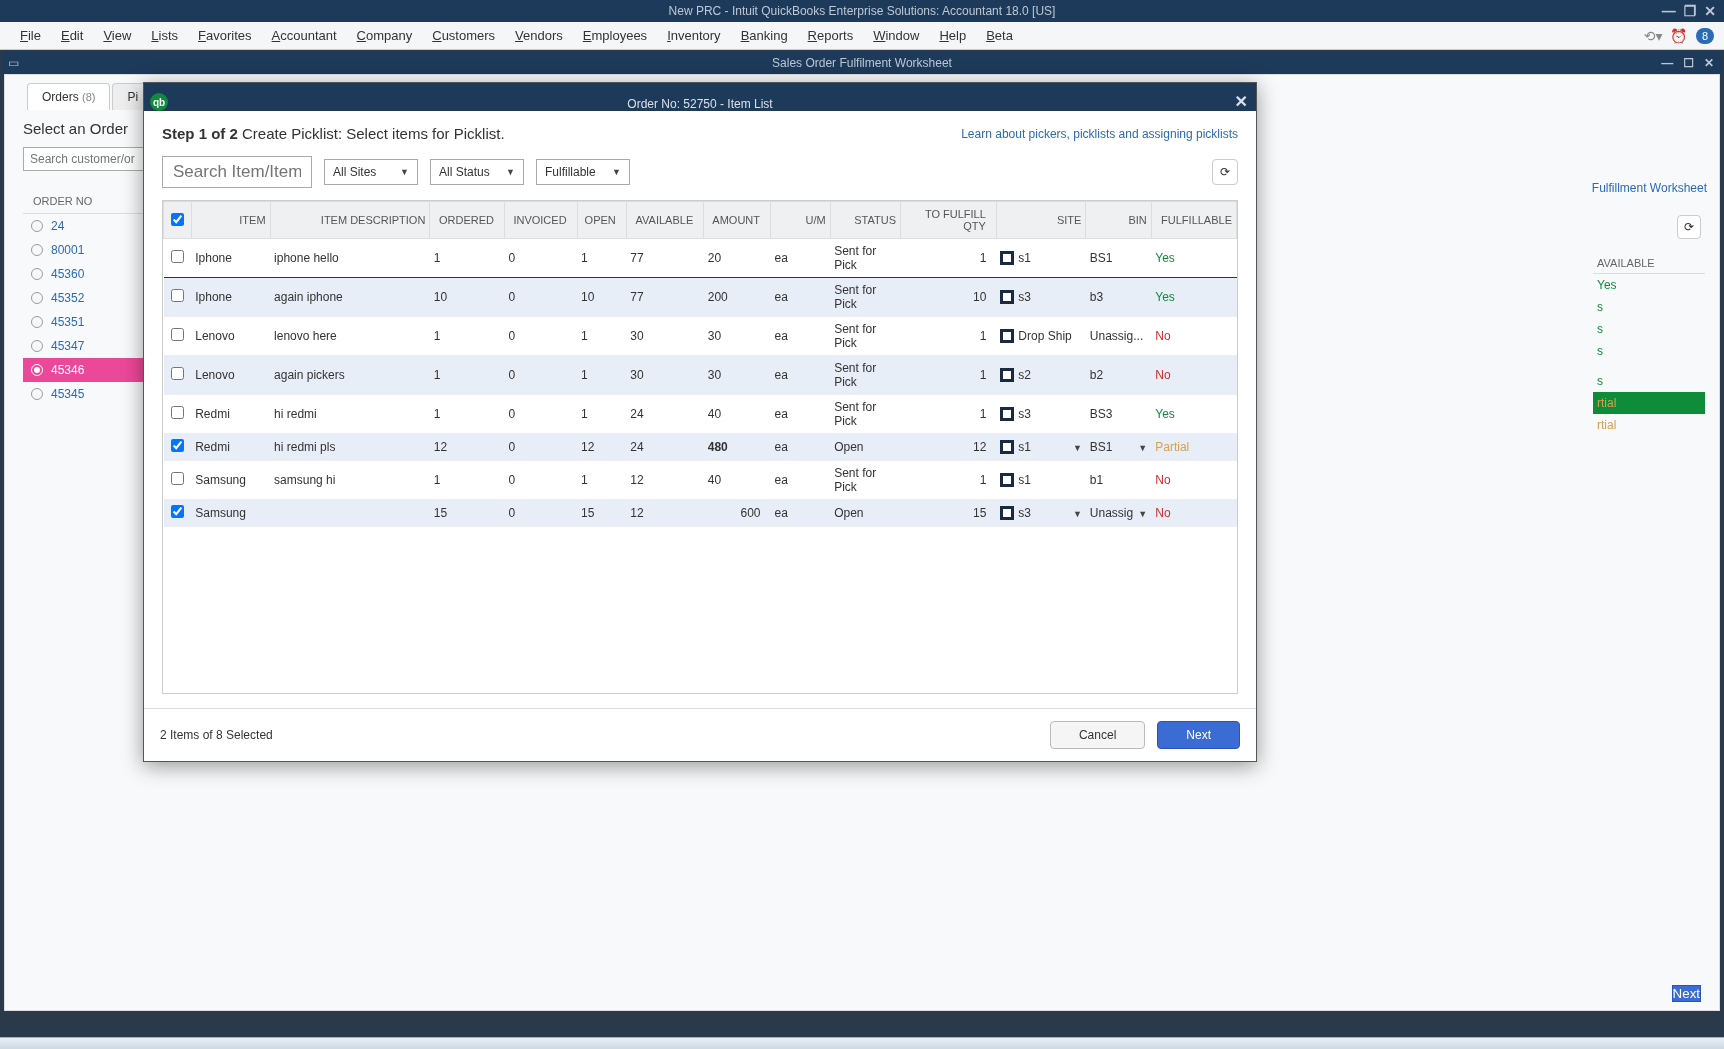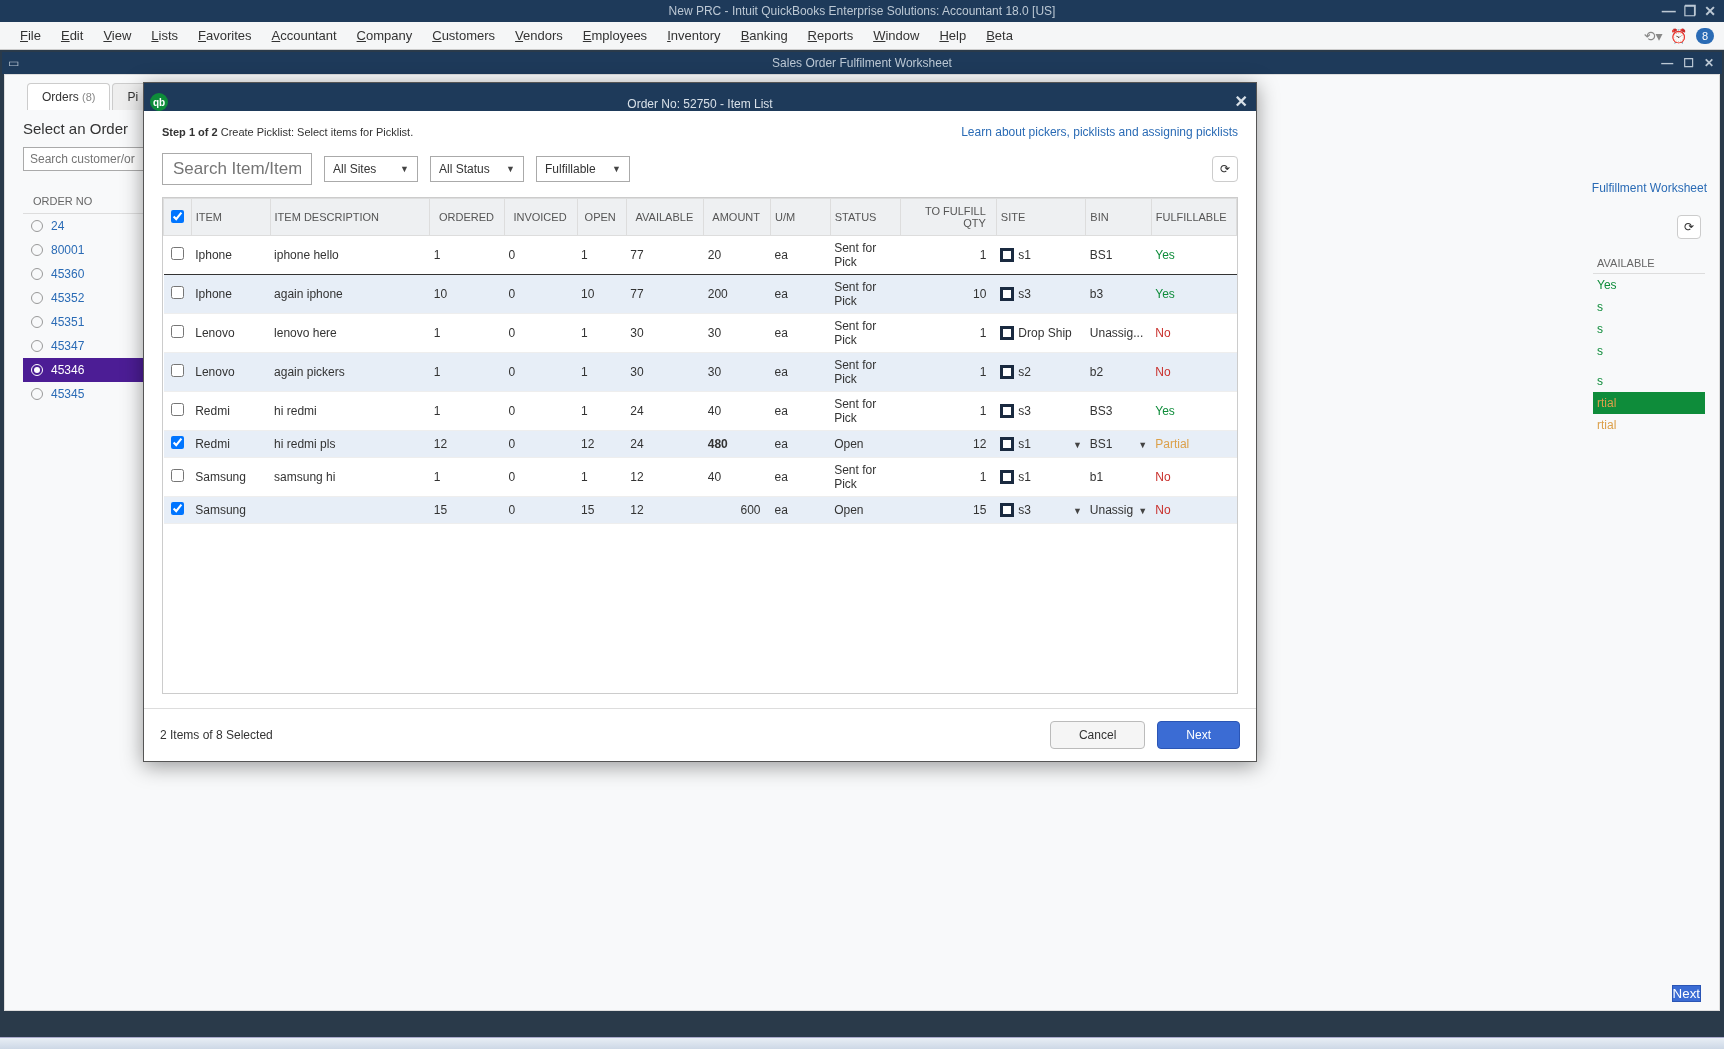--- a/index.html
+++ b/index.html
@@ -42,21 +42,21 @@
 
 
 .right-peek { position: absolute; right: 12px; top: 106px; font-size: 12px; color: #2a6bb5; }
 .right-peek a { color: #2a6bb5; text-decoration: none; }
 .refresh-btn-peek { position: absolute; right: 18px; top: 140px; width: 24px; height: 24px; border: 1px solid #ccc; border-radius: 4px; display: flex; align-items: center; justify-content: center; background: #fff; }
 
 
 .order-list { margin-top: 18px; width: 200px; }
 .order-list .col-head { font-size: 11px; color: #666; padding: 6px 10px; border-bottom: 1px solid #ddd; }
 .order-list .ol-row { padding: 5px 8px; display: flex; align-items: center; gap: 8px; font-size: 12px; color: #2a6bb5; }
-.order-list .ol-row.selected { background: #4c1d95; color: #fff; }
+.order-list .ol-row.selected { background: #ec4899; color: #fff; }
 .order-list .radio { width: 12px; height: 12px; border: 1px solid #999; border-radius: 50%; display: inline-block; position: relative; }
 .order-list .ol-row.selected .radio { border-color: #fff; }
 .order-list .ol-row.selected .radio::after { content: ""; width: 6px; height: 6px; background: #fff; border-radius: 50%; position: absolute; top: 2px; left: 2px; }
 
 
 .fulfill-peek { position: absolute; right: 14px; top: 178px; width: 112px; font-size: 12px; }
 .fulfill-peek .col-head { font-size: 11px; color: #666; padding: 4px; border-bottom: 1px solid #ddd; }
 .fulfill-peek .cell { padding: 4px; }
 .fulfill-peek .cell.selected { background: #0e8c3a; color: #dca04a; }
 .yes { color: #0e8c3a; }
@@ -65,33 +65,33 @@
 
 
 .modal { position: absolute; top: 82px; left: 143px; width: 1114px; height: 680px; background: #fff; border: 1px solid #555; box-shadow: 0 4px 20px rgba(0,0,0,0.4); z-index: 100; display: flex; flex-direction: column; }
 .modal-header { height: 28px; background: #1e3a5a; color: #d8e0e8; display: flex; align-items: flex-end; position: relative; }
 .modal-header .qb-icon { background: #0e8c3a; color: #fff; width: 18px; height: 18px; border-radius: 50%; display: flex; align-items: center; justify-content: center; font-size: 10px; font-weight: bold; margin: 0 6px; }
 .modal-header .title { position: absolute; left: 50%; transform: translateX(-50%); }
 .modal-header .close-x { position: absolute; right: 8px; cursor: pointer; font-size: 16px; font-weight: bold; }
 
 .modal-body { padding: 14px 18px; flex: 1; display: flex; flex-direction: column; }
 .modal-body .step-line { display: flex; justify-content: space-between; align-items: center; margin-bottom: 14px; }
-.modal-body .step-line .step-text { font-size: 11px; }
+.modal-body .step-line .step-text { font-size: 15px; }
 .modal-body .step-line .step-text b { font-weight: bold; }
 .modal-body .step-line a { color: #2a6bb5; text-decoration: none; font-size: 12px; }
 
 .filter-row { display: flex; gap: 12px; align-items: center; margin-bottom: 12px; }
 .filter-row input[type=text] { width: 150px; padding: 5px 10px; border: 1px solid #aaa; font-size: 17px; }
 .filter-row .combo { display: flex; align-items: center; justify-content: space-between; border: 1px solid #aaa; padding: 5px 8px; font-size: 12px; min-width: 94px; cursor: pointer; background: #fff; }
 .filter-row .combo .arrow { font-size: 9px; color: #444; }
 .refresh-icn { margin-left: auto; width: 26px; height: 26px; border: 1px solid #ccc; border-radius: 4px; display: flex; align-items: center; justify-content: center; }
 
 
 .item-table { width: 100%; border-collapse: collapse; font-size: 12px; }
-.item-table th { background: #eef0f2; color: #555; font-weight: normal; font-size: 11px; padding: 6px 4px; text-align: left; border: 1px solid #ddd; }
+.item-table th { background: #eef0f2; color: #555; font-weight: normal; font-size: 11px; padding: 6px 4px; text-align: right; border: 1px solid #ddd; }
 .item-table th.num, .item-table td.num { text-align: right; padding-right: 10px; }
 .item-table td { padding: 5px 4px; border-bottom: 1px solid #eee; }
 .item-table tr.alt { background: #e7eef7; }
 .item-table tr.sel-row td { border-top: 1px solid #333; border-bottom: 1px solid #333; }
 .item-table input[type=checkbox] { width: 13px; height: 13px; }
 .site-icon { display: inline-block; width: 14px; height: 14px; background: #1a2a40; vertical-align: middle; margin-right: 4px; position: relative; }
 .site-icon::after { content: ""; position: absolute; width: 8px; height: 8px; background: #fff; top: 3px; left: 3px; }
 .dd-arrow { font-size: 9px; color: #444; float: right; margin-top: 3px; }
 
 .table-scroll { flex: 1; overflow: auto; border: 1px solid #ccc; }

